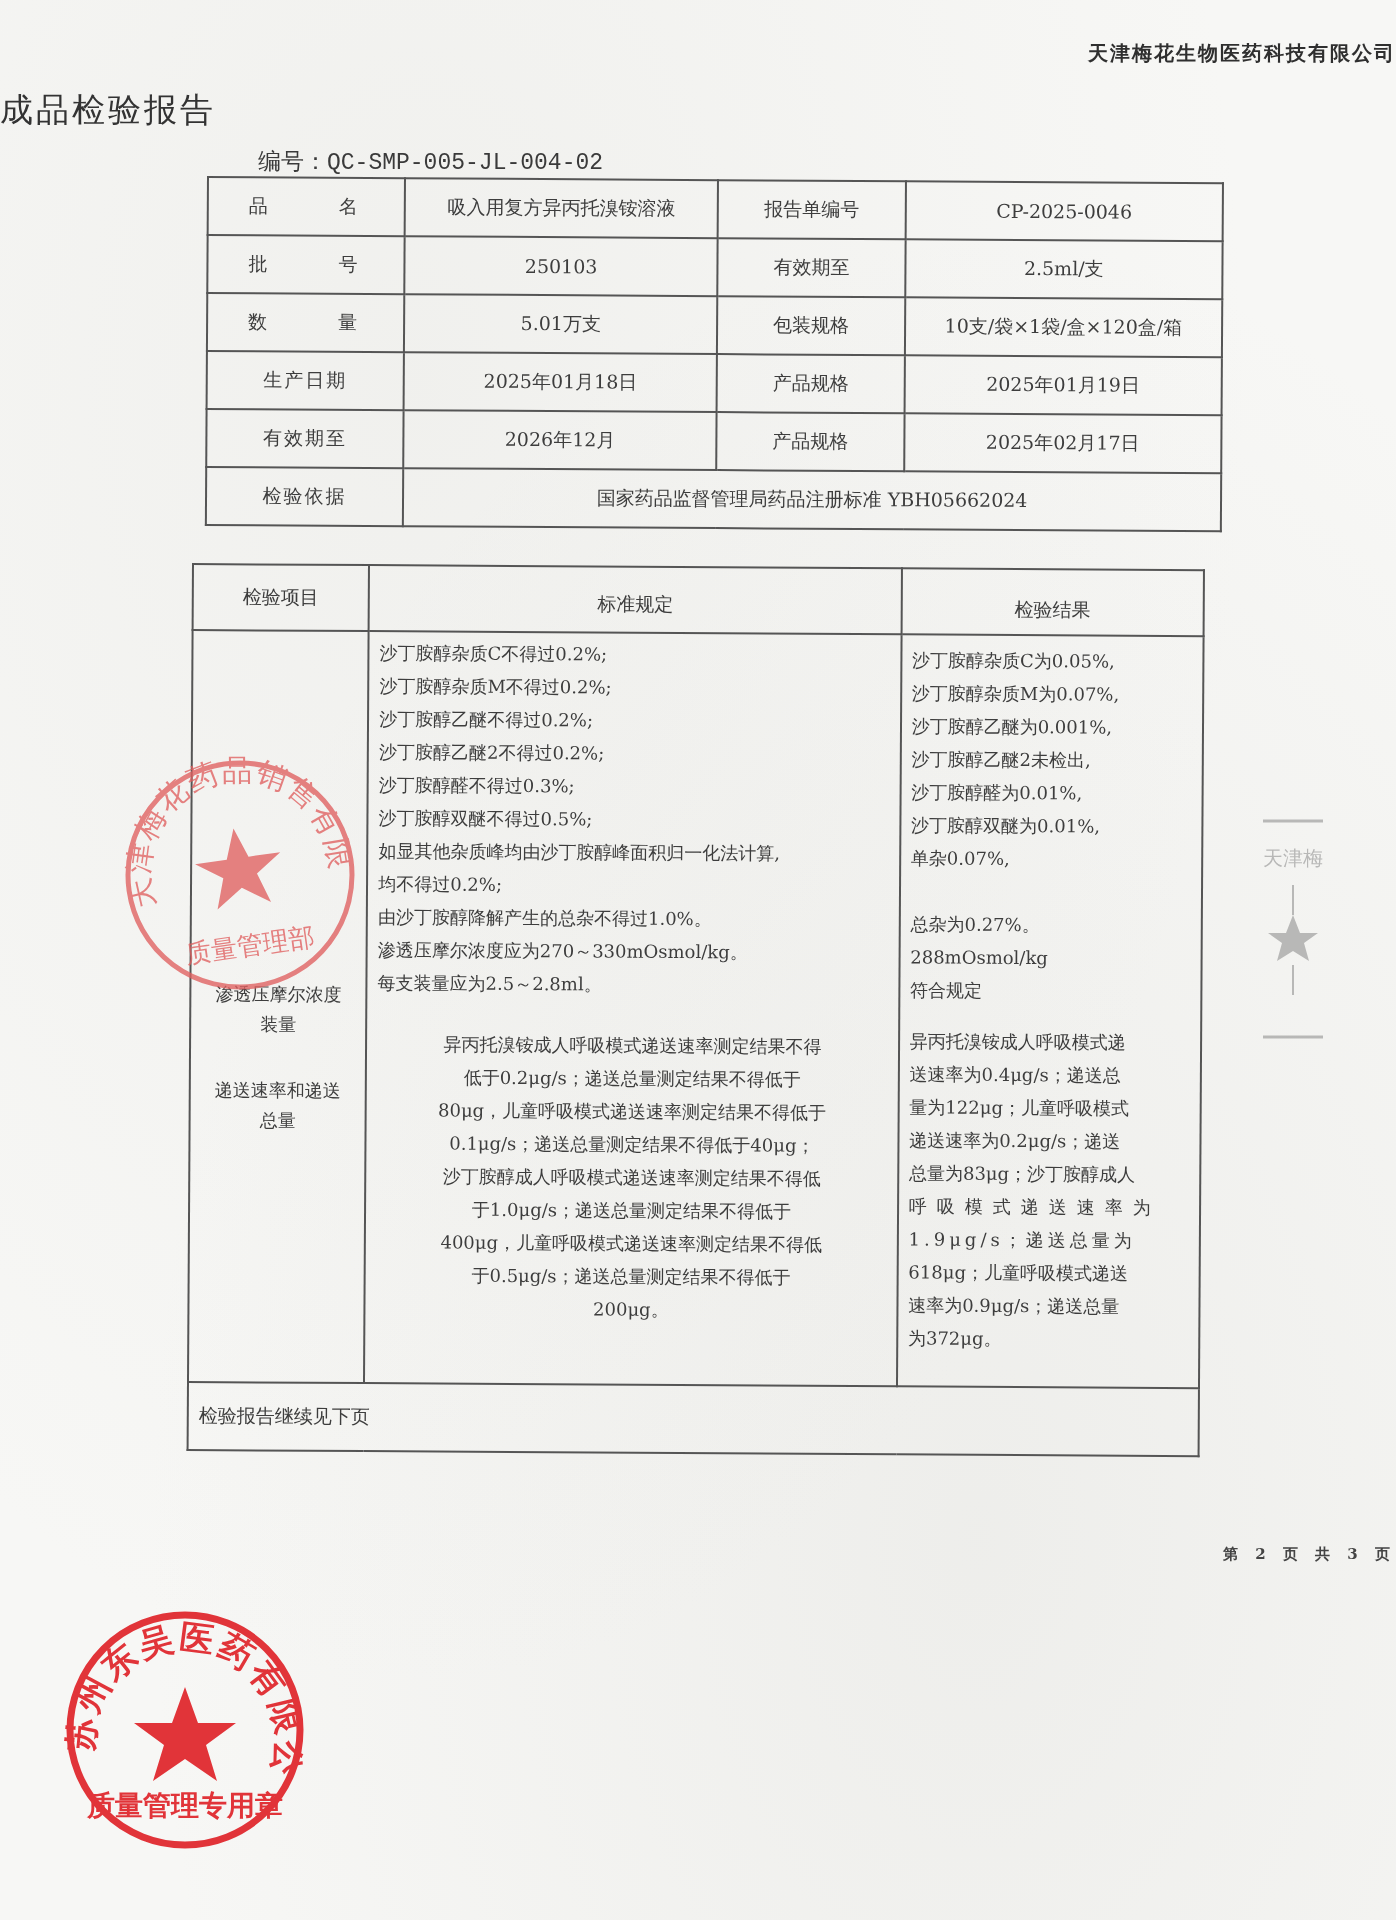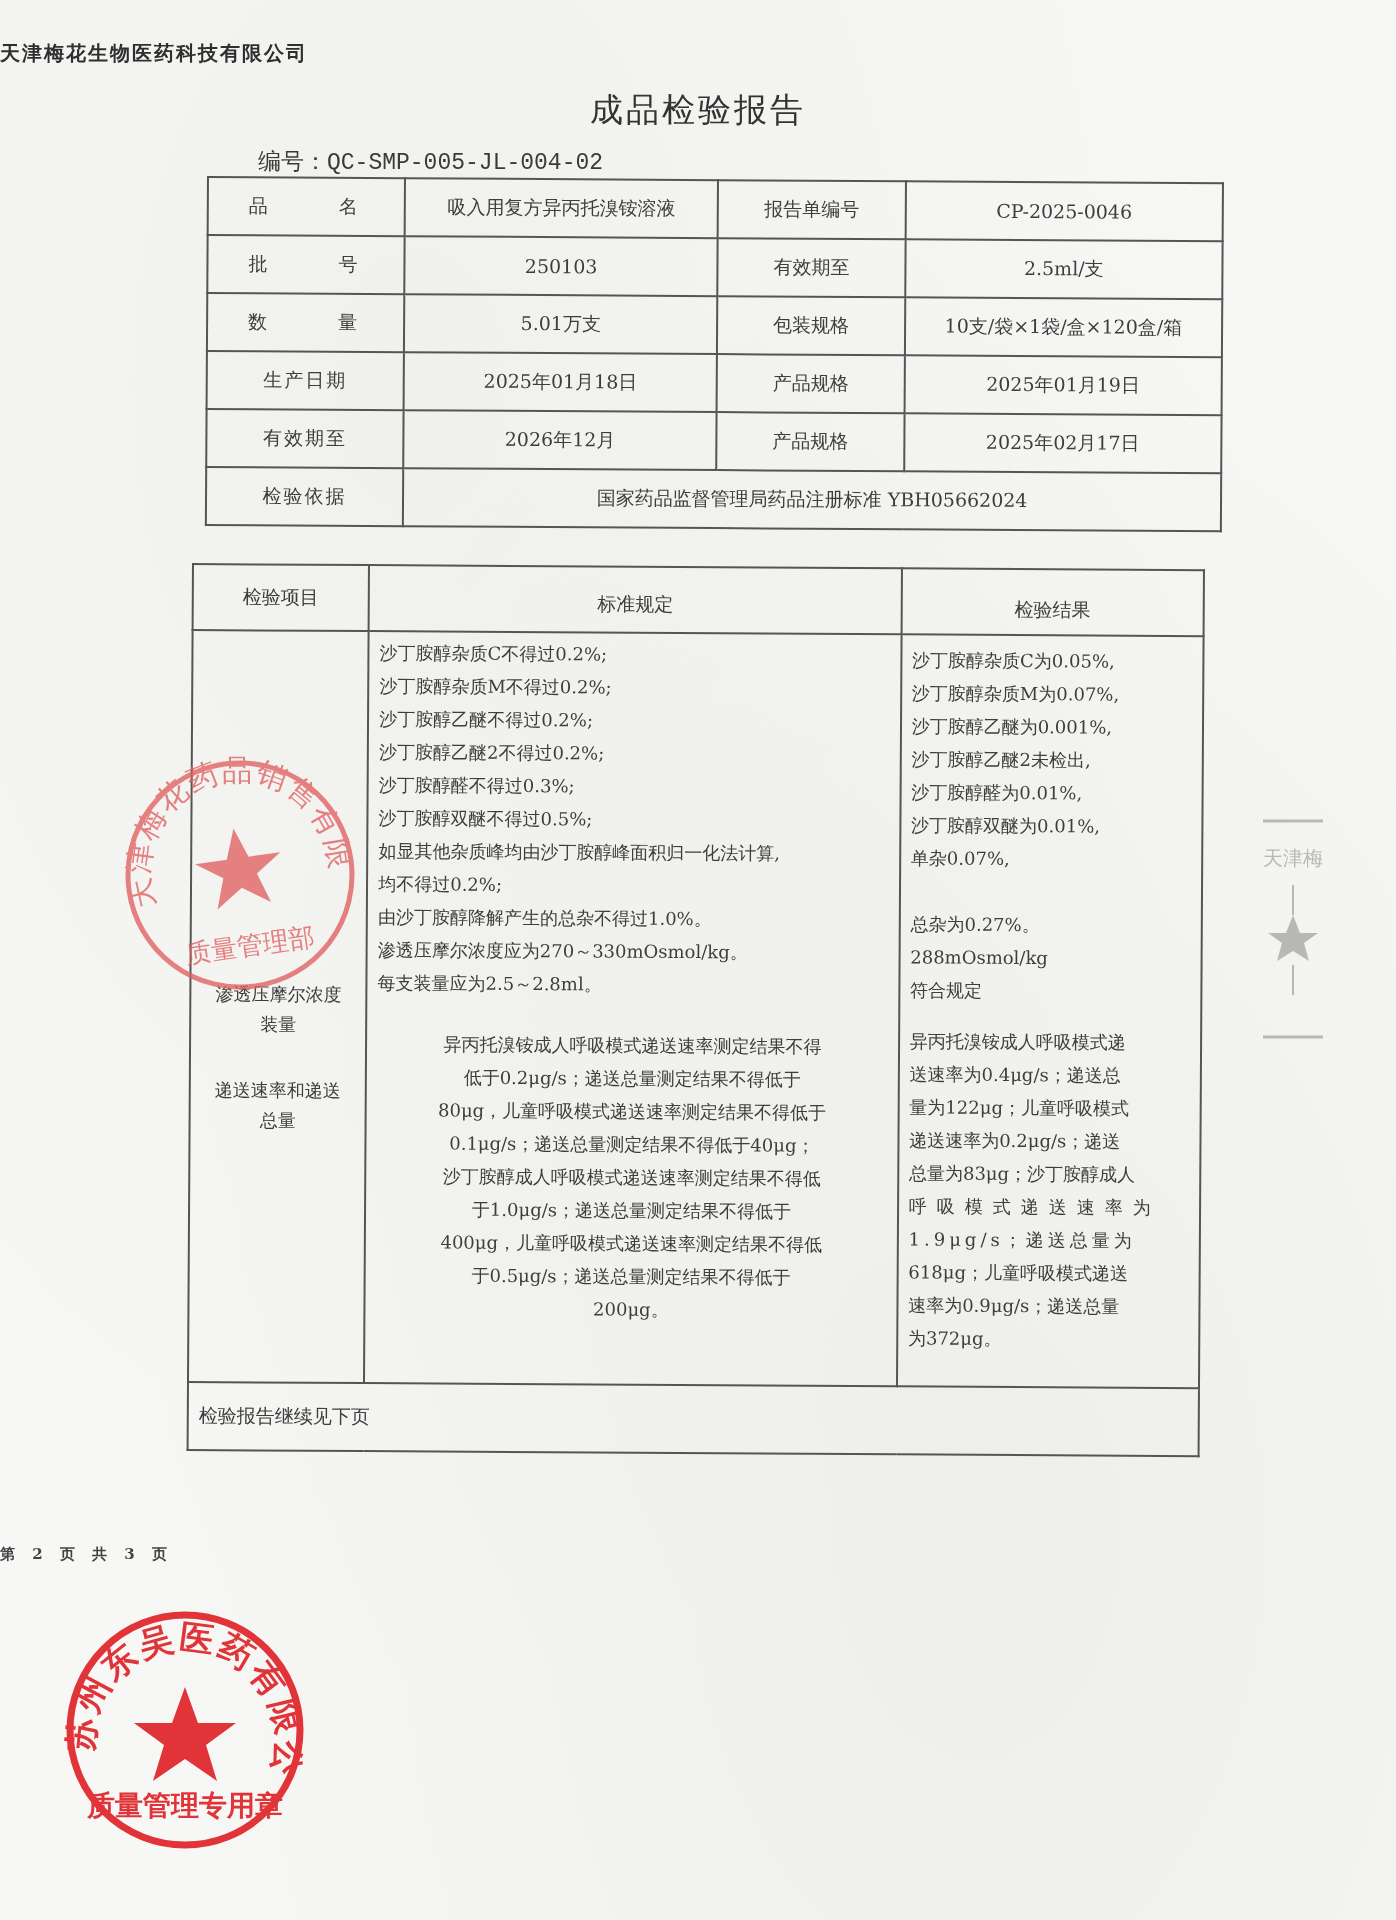--- a/index.html
+++ b/index.html
@@ -10,25 +10,25 @@
     color: #3a3a3a;
   }
   .page-noise {
     position: absolute; inset: 0;
     background:
       radial-gradient(ellipse at 30% 20%, rgba(220,220,215,0.25), transparent 60%),
       radial-gradient(ellipse at 70% 80%, rgba(210,210,205,0.25), transparent 60%);
     pointer-events: none;
   }
   .company {
-    position: absolute; left: 0; right: 0; top: 40px; text-align: left;
+    position: absolute; left: 0; right: 0; top: 40px; text-align: right;
     font-size: 20px; font-weight: bold; letter-spacing: 2px; color: #2f2f2f;
   }
   .title {
-    position: absolute; left: 0; right: 0; top: 88px; text-align: center;
+    position: absolute; left: 0; right: 0; top: 88px; 
     font-size: 33px; letter-spacing: 3px; color: #333;
     font-family: Liberation Mono, monospace;
   }
   .docno {
     position: absolute; left: 258px; top: 146px; font-size: 23px; color: #3a3a3a;
     font-family: Liberation Mono, monospace;
   }
   table { border-collapse: collapse; position: absolute; }
   td { border: 2px solid #555; padding: 0; font-size: 19px; color: #3d3d3d; }
   #info { left: 207px; top: 176px; width: 1017px; transform: rotate(0.35deg); transform-origin: left top; }
@@ -44,22 +44,22 @@
   .c1 { width: 174px; }
   .c2 { width: 530px; }
   .c3 { width: 300px; }
   .items-col { position: relative; text-align: center; font-size: 18px; line-height: 30px; }
   .lines { padding: 4px 6px 0 10px; font-size: 18px; line-height: 33px; }
   .lines div { white-space: nowrap; }
   .std-delivery { text-align: center; padding: 10px 4px 0 4px; font-size: 18px; line-height: 33px; }
   .res-delivery { padding: 8px 6px 0 10px; font-size: 18px; line-height: 33px; text-align: justify; }
   .cont { height: 66px; vertical-align: middle !important; padding-left: 10px !important; font-size: 19px; }
   .footer {
-    position: absolute; left: 0; right: 0; top: 1545px; text-align: left;
-    font-size: 15px; font-weight: bold; letter-spacing: 6px; color: #444;
+    position: absolute; left: 0; right: 0; top: 1545px; text-align: right;
+    font-size: 15px; font-weight: bold; letter-spacing: 6px; color: #444; padding-left: 40px;
   }
   .stamp { position: absolute; pointer-events: none; }
 </style>
 </head>
 <body>
 
 <div class="page-noise"></div>
 
 <div class="company">天津梅花生物医药科技有限公司</div>
 <div class="title">成品检验报告</div>

